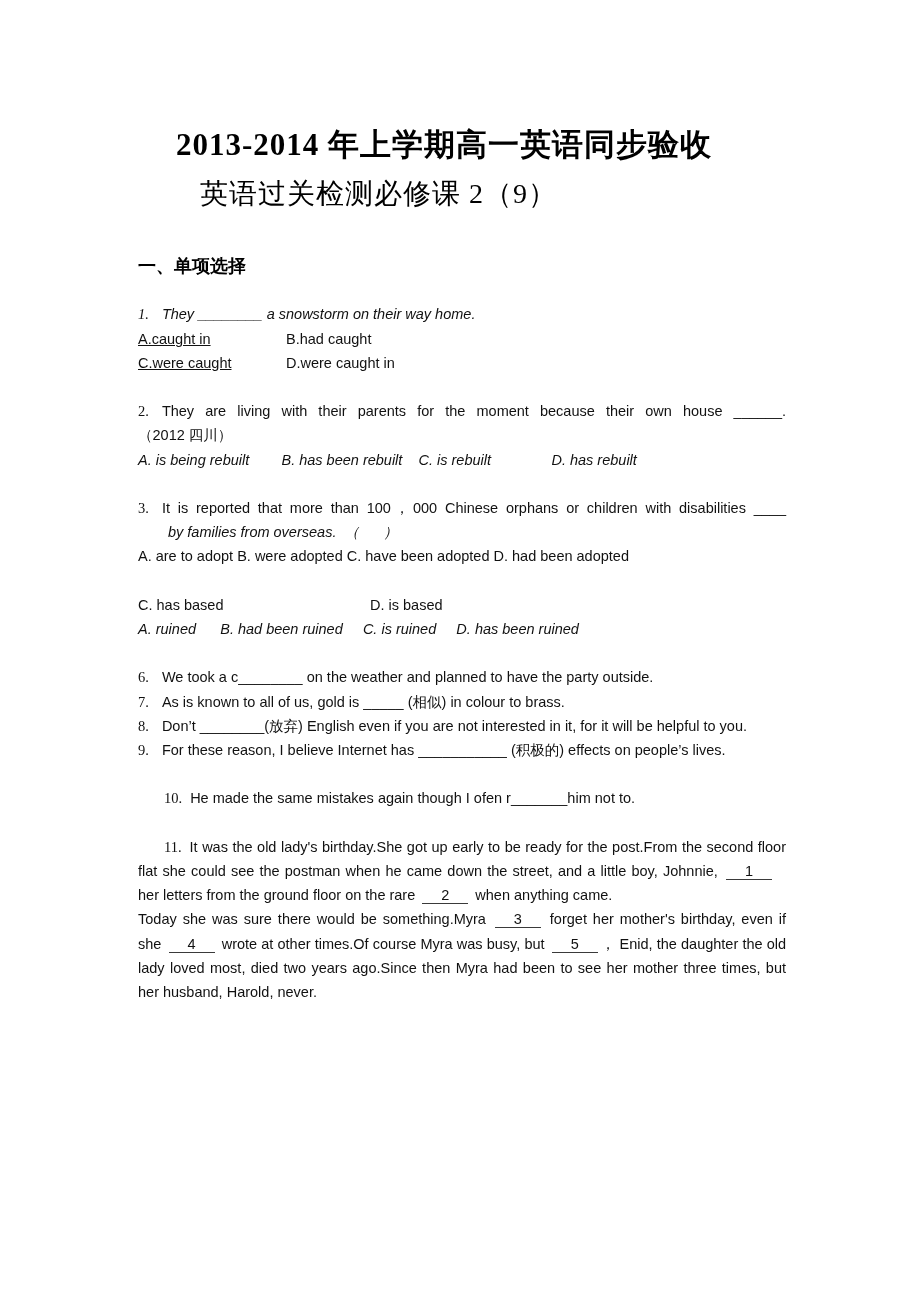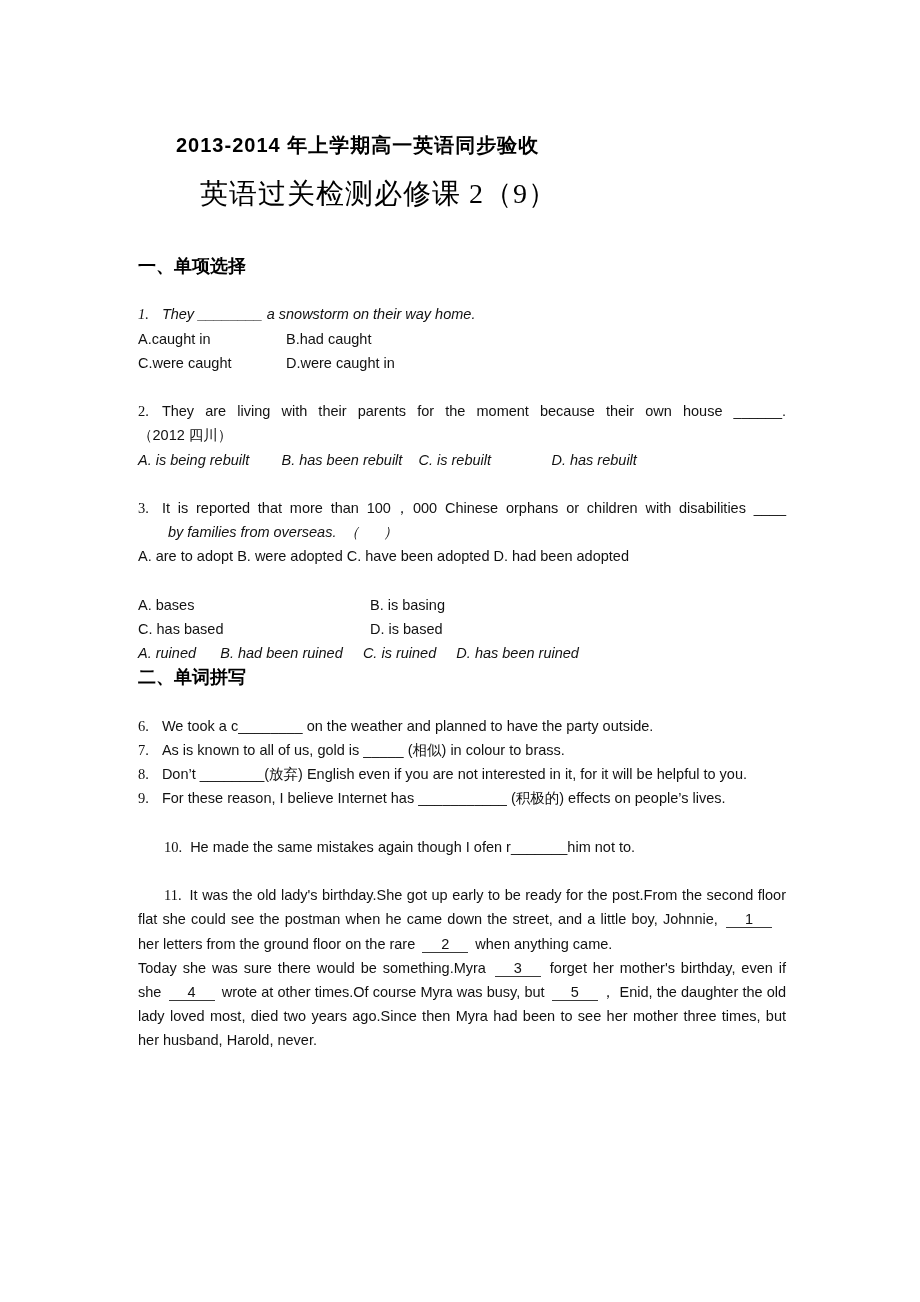--- a/index.html
+++ b/index.html
@@ -15,23 +15,23 @@
     width: 920px; height: 1302px;
     background: #ffffff;
   }
   .content {
     position: absolute;
     left: 138px; top: 0;
     width: 648px;
   }
   .title1 {
     margin: 128px 0 0 38px;
-    font-family: Liberation Sans, sans-serif;
+    font-family: Liberation Serif, serif;
     font-weight: bold;
-    font-size: 20px;
+    font-size: 31px;
     line-height: 34px;
     letter-spacing: 1px;
     color: #000;
   }
   .title2 {
     margin: 12px 0 0 62px;
     font-family: "Liberation Serif", serif;
     font-weight: normal;
     font-size: 28px;
     line-height: 40px;
@@ -51,21 +51,21 @@
   .pre { white-space: pre-wrap; font-style: italic; }
   .jl { text-align: justify; text-align-last: justify; }
   .just { text-align: justify; }
   .qnum {
     font-family: "Liberation Serif", serif;
     margin-right: 13px;
   }
   .qnum-tight { margin-right: 8px; margin-left: 26px; }
   .indent2 { padding-left: 30px; }
   .opt-col { display: inline-block; }
-  .w148 { width: 148px; }
+  .w148 { width: 148px; text-decoration: underline; }
   .w232 { width: 232px; }
   .blank {
     display: inline-block;
     min-width: 46px;
     text-align: center;
     border-bottom: 1.4px solid #3a3a3a;
     line-height: 16px;
     margin: 0 3px;
     vertical-align: baseline;
   }
@@ -96,29 +96,27 @@
       <div class="line pre">A. is being rebuilt        B. has been rebuilt    C. is rebuilt               D. has rebuilt</div>
     </div>
 
     <div class="question mt">
       <div class="line jl"><span class="qnum">3.</span><span>It is reported that more than 100，000 Chinese orphans or children with disabilities ____</span></div>
       <div class="line pre indent2">by families from overseas.  （      ）</div>
       <div class="line">A. are to adopt B. were adopted C. have been adopted D. had been adopted</div>
     </div>
 
     <div class="question mt">
-      <div class="line"><span class="opt-col w232">A. bases</span><span>B. is basing</span></div>
       <div class="line"><span class="opt-col w232">C. has based</span><span>D. is based</span></div>
     </div>
 
     <div class="question">
       <div class="line pre">A. ruined      B. had been ruined     C. is ruined     D. has been ruined</div>
     </div>
 
-    <div class="sec-heading">二、单词拼写</div>
 
     <div class="line mt"><span class="qnum">6.</span><span>We took a c________ on the weather and planned to have the party outside.</span></div>
     <div class="line"><span class="qnum">7.</span><span>As is known to all of us, gold is _____ (相似) in colour to brass.</span></div>
     <div class="line just"><span class="qnum">8.</span><span>Don’t ________(放弃) English even if you are not interested in it, for it will be helpful to you.</span></div>
     <div class="line"><span class="qnum">9.</span><span>For these reason, I believe Internet has ___________ (积极的) effects on people’s lives.</span></div>
     <div class="line mt"><span class="qnum qnum-tight">10.</span><span>He made the same mistakes again though I ofen r_______him not to.</span></div>
 
 
     <div class="line just mt"><span class="qnum qnum-tight">11.</span><span>It was the old lady's birthday.She got up early to be ready for the post.From the second floor flat she could see the postman when he came down the street, and a little boy, Johnnie,</span> <span class="blank blank-wide-after">1</span> <span>her letters from the ground floor on the rare</span> <span class="blank">2</span> <span>when anything came.</span></div>
 

